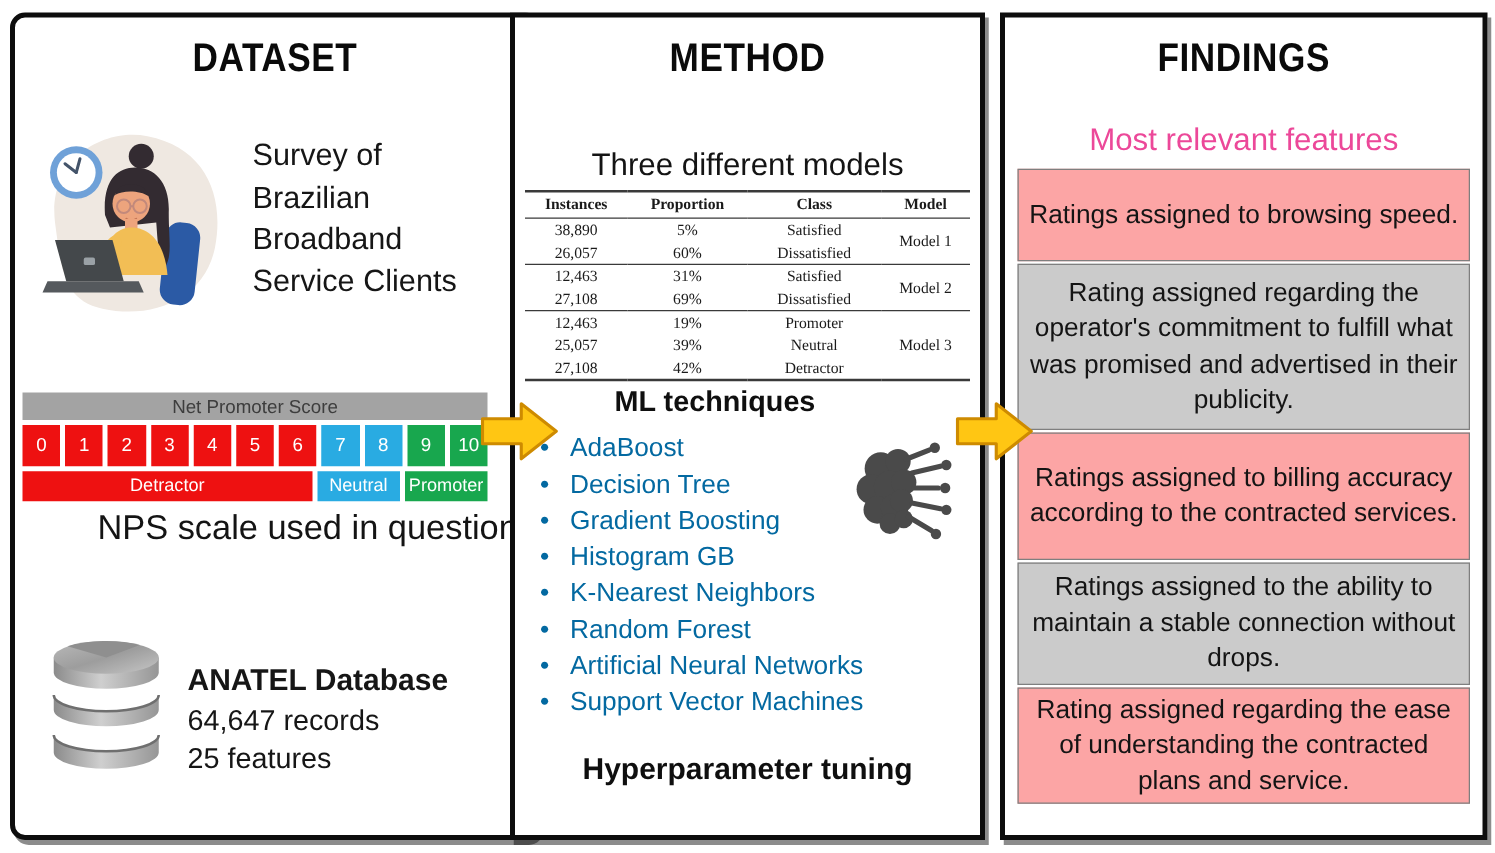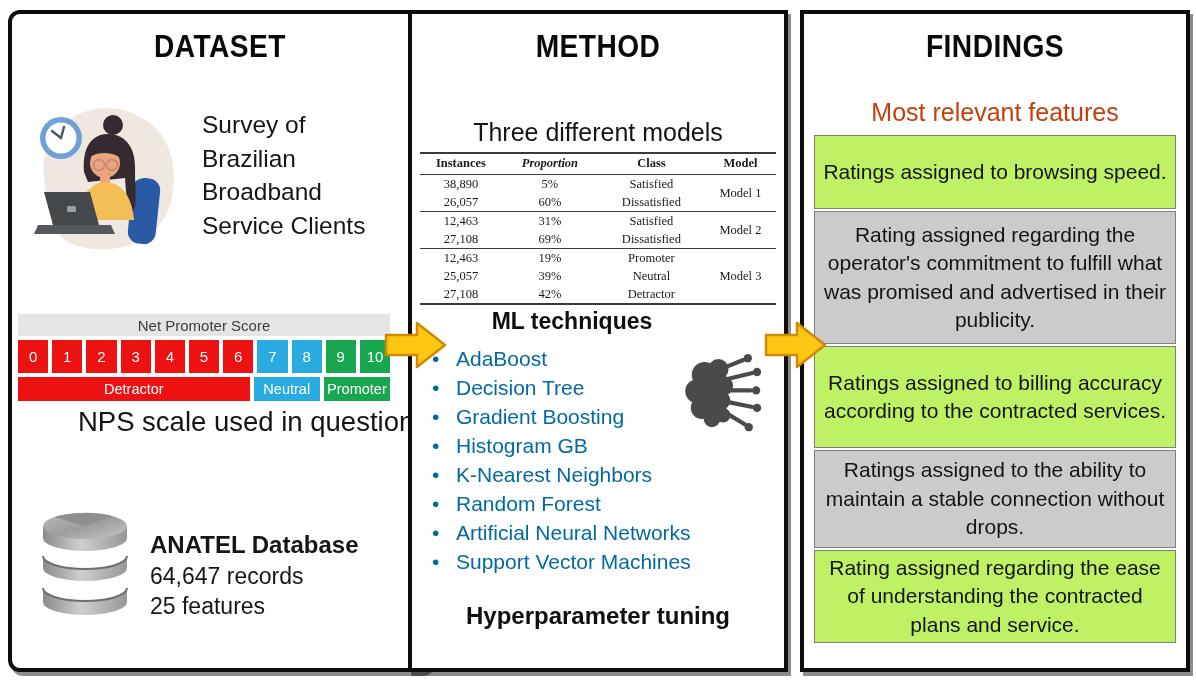--- a/index.html
+++ b/index.html
@@ -19,21 +19,21 @@
     font-size:32px; font-weight:bold; letter-spacing:.5px;
     transform:scaleX(.88); color:#0a0a0a;
   }
 
   
   .illustration { position:absolute; left:2px; top:72px; width:178px; height:178px; }
   .survey-text  { position:absolute; left:190px; top:94px; width:185px;
                   font-size:24.5px; line-height:33.5px; white-space:pre-line; color:#161616; }
 
   .nps { position:absolute; left:6px; top:300px; width:372px; }
-  .nps-header { height:22px; background:#e5e5e5; color:#3d3d3d; font-size:15px;
+  .nps-header { height:22px; background:#a3a3a3; color:#3d3d3d; font-size:15px;
                 display:flex; align-items:center; justify-content:center; }
   .nps-cells  { display:flex; gap:4px; margin-top:4px; height:33px; }
   .nps-cell   { flex:1; display:flex; align-items:center; justify-content:center;
                 color:#fff; font-size:15px; }
   .nps-groups { display:flex; gap:4px; margin-top:4px; height:24px; }
   .nps-group  { display:flex; align-items:center; justify-content:center;
                 color:#fff; font-size:14.5px; }
   .c-red   { background:var(--detractor_red); }
   .c-blue  { background:var(--neutral_blue); }
   .c-green { background:var(--promoter_green); }
@@ -49,37 +49,37 @@
   
   .method-subtitle { position:absolute; top:104px; left:0; width:100%; text-align:center;
                      font-size:25px; color:#141414; }
   .model-table { position:absolute; left:8px; top:138px; width:356px;
                  border-collapse:collapse; font-family:"Liberation Serif", serif;
                  font-size:12.5px; color:#1a1a1a;
                  border-top:2px solid #3a3a3a; border-bottom:2px solid #3a3a3a; }
   .model-table th { font-weight:bold; padding:2px 0 3px; border-bottom:1.5px solid #3a3a3a; }
   .model-table td { text-align:center; padding:1.5px 0; }
   .model-table tbody tr.group-start:not(:first-child) td { border-top:1px solid #3a3a3a; }
-  .col-inst{width:23%;} .col-prop{width:27%;font-style:italic;} .col-class{width:30%;} .col-model{width:20%;}
+  .col-inst{width:23%;} .col-prop{width:27%;} .col-class{width:30%;} .col-model{width:20%;}
 
   .ml-heading { position:absolute; top:294px; left:0; width:320px; text-align:center;
                 font-size:23px; font-weight:bold; color:#0f0f0f; }
   .ml-bullets { position:absolute; top:330px; left:44px; list-style:none; }
   .ml-bullets li { font-size:21px; line-height:29px; color:#0369a1; position:relative; }
   .ml-bullets li::before { content:"•"; position:absolute; left:-24px; font-size:21px; }
   .brain-icon { position:absolute; left:265px; top:335px; width:92px; height:92px; }
   .method-footer { position:absolute; top:588px; left:0; width:100%; text-align:center;
                    font-size:24px; font-weight:bold; color:#0f0f0f; }
 
   
   .findings-subtitle { position:absolute; top:84px; left:0; width:100%; text-align:center;
-                       font-size:25px; color:#c2410c; }
+                       font-size:25px; color:#ec4899; }
   .findings-list { position:absolute; top:121px; left:10px; width:362px;
                    display:flex; flex-direction:column; gap:2px; }
-  .fbox { border:1px solid #7f7f7f; background:#bef264; display:flex; align-items:center;
+  .fbox { border:1px solid #7f7f7f; background:#fca5a5; display:flex; align-items:center;
           justify-content:center; text-align:center; font-size:21px; line-height:28.5px;
           padding:2px 8px; color:#141414; }
   .fbox:nth-child(even) { background:var(--findings_shade); }
   .fbox-1{height:74px;} .fbox-2{height:133px;} .fbox-3{height:102px;}
   .fbox-4{height:98px;} .fbox-5{height:93px;}
 
   
   .flow-arrow { position:absolute; top:320px; width:64px; height:50px; z-index:10; }
   #arrow-1 { left:384px; }
   #arrow-2 { left:764px; }

